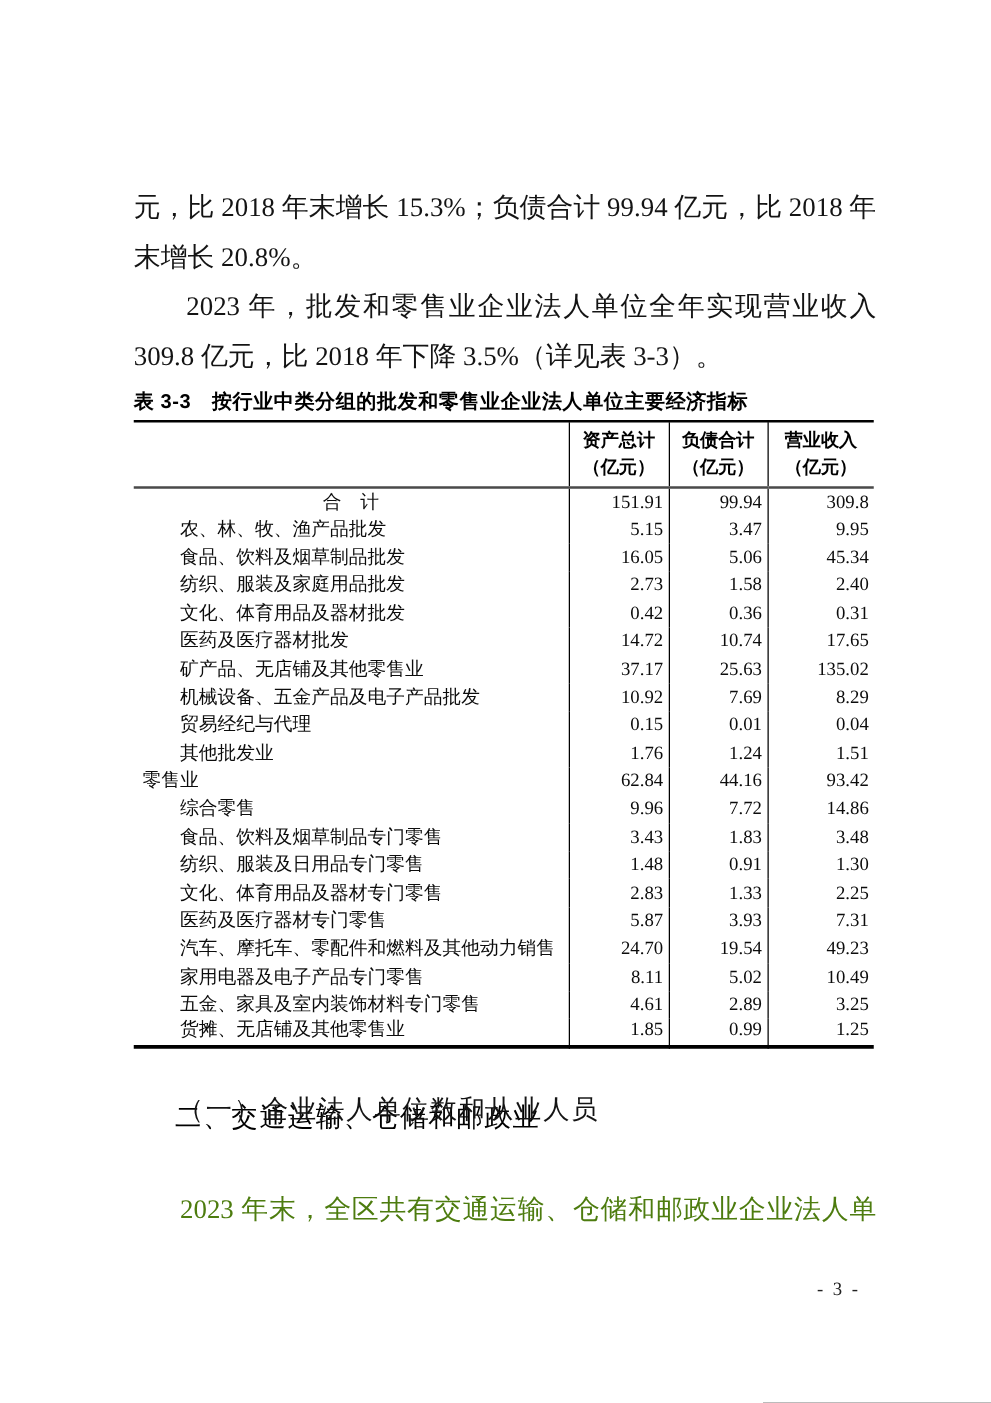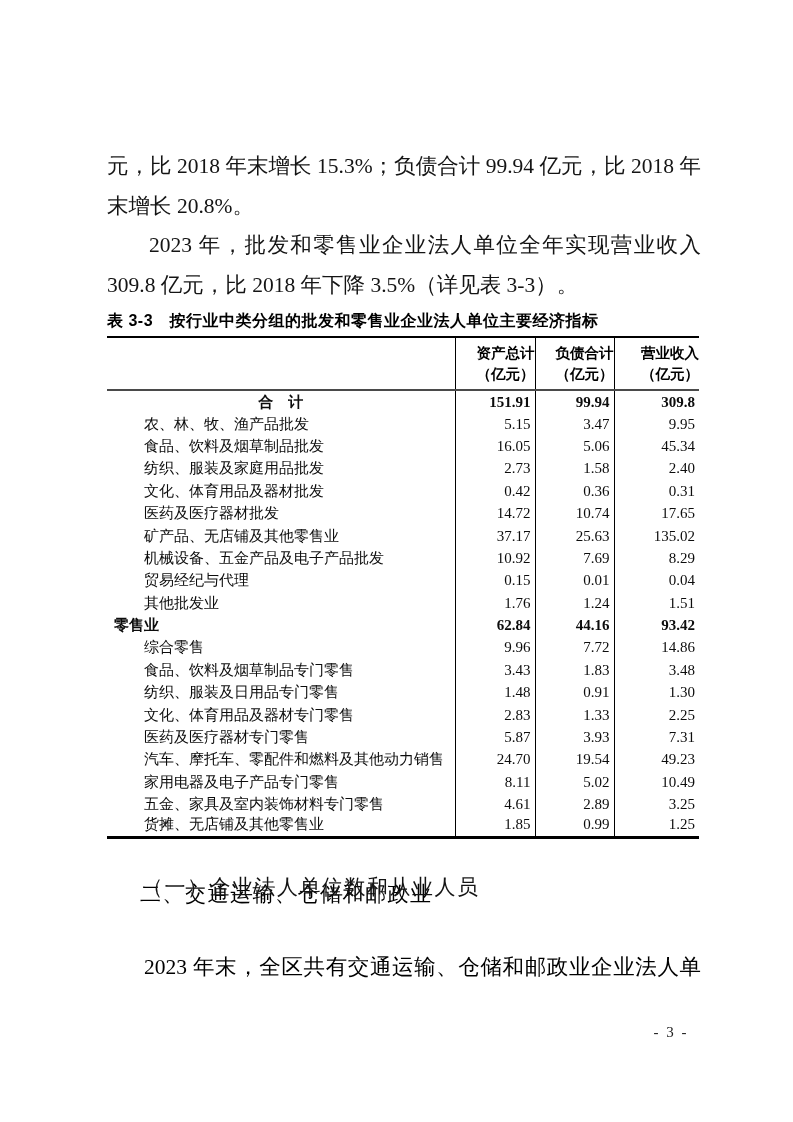--- a/index.html
+++ b/index.html
@@ -56,39 +56,39 @@
     border-collapse: collapse;
     table-layout: fixed;
     border-top: 2.5px solid #000;
     border-bottom: 3px solid #000;
     font-size: 15px;
   }
   table.stat-table thead th {
     height: 53px;
     border-bottom: 2px solid #4a4a4a;
     font-weight: bold;
-    text-align: right;
+    text-align: center;
     vertical-align: middle;
     line-height: 21px;
     font-size: 14.5px;
     color: #000;
     margin-top: 36px;
   }
   table.stat-table .vline { border-left: 1.5px solid #000; }
   table.stat-table tbody td {
     height: 22.4px;
     vertical-align: middle;
     line-height: 16px;
     color: #0c0c0c;
   }
   table.stat-table td.label { text-align: left; padding-left: 7px; }
   table.stat-table td.label.indent { padding-left: 37px; }
   table.stat-table td.label.center { text-align: center; padding-left: 0; }
   table.stat-table td.num { text-align: right; padding-right: 4px; font-size: 15px; }
-  table.stat-table tr.bold td { font-weight: bold; margin-top: 13px; }
+  table.stat-table tr.bold td { font-weight: normal; margin-top: 13px; }
   table.stat-table tbody tr:last-child td { padding-bottom: 3px; }
 
   
   .section-heading {
     position: absolute;
     left: 140px;
     top: 880px;
     font-family: "Liberation Sans", "DejaVu Sans", sans-serif;
     font-weight: normal;
     font-size: 21px;
@@ -105,21 +105,21 @@
   }
   .section-body {
     position: absolute;
     left: 107px;
     top: 952px;
     width: 594px;
     padding-left: 37px;
     font-size: 21.5px;
     text-align: justify;
     text-align-last: justify;
-    color: #000000;
+    color: #4d7c0f;
   }
 
   
   .page-number {
     position: absolute;
     left: 645px;
     top: 1024px;
     width: 52px;
     text-align: center;
     font-size: 15px;

